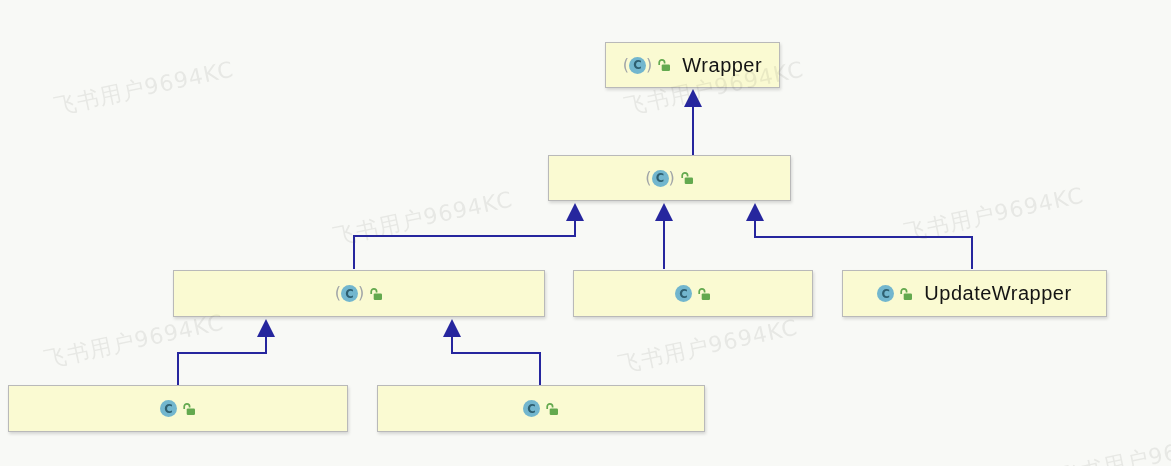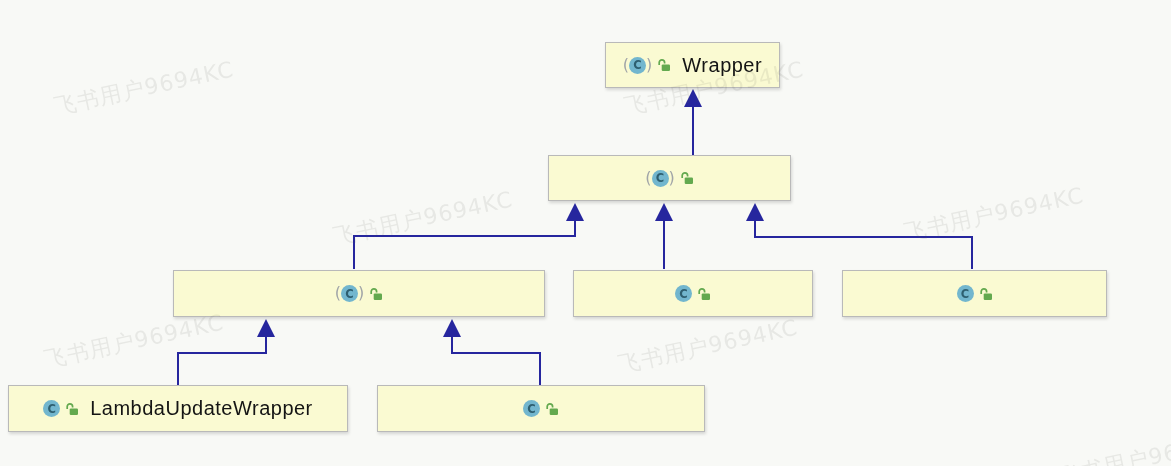--- a/index.html
+++ b/index.html
@@ -114,31 +114,31 @@
   </div>
 
   <div class="uml-box" style="left:842px;top:270px;width:265px;height:47px;">
     <span class="icon-cluster">
       <span class="circle-c">C</span>
     </span>
     <svg class="lock" width="14" height="14" viewBox="0 0 14 14">
       <path d="M2.2 7 V4.6 a2.7 2.7 0 0 1 5.4 0 V5.6" fill="none" stroke="#63a94f" stroke-width="1.7"></path>
       <rect x="4.7" y="6.4" width="8.3" height="6.6" rx="1.2" fill="#63a94f"></rect>
     </svg>
+    <span class="cls-label">UpdateWrapper</span>
   </div>
 
   <div class="uml-box" style="left:8px;top:385px;width:340px;height:47px;">
     <span class="icon-cluster">
       <span class="circle-c">C</span>
     </span>
     <svg class="lock" width="14" height="14" viewBox="0 0 14 14">
       <path d="M2.2 7 V4.6 a2.7 2.7 0 0 1 5.4 0 V5.6" fill="none" stroke="#63a94f" stroke-width="1.7"></path>
       <rect x="4.7" y="6.4" width="8.3" height="6.6" rx="1.2" fill="#63a94f"></rect>
     </svg>
-    <span class="cls-label">LambdaUpdateWrapper</span>
   </div>
 
   <div class="uml-box" style="left:377px;top:385px;width:328px;height:47px;">
     <span class="icon-cluster">
       <span class="circle-c">C</span>
     </span>
     <svg class="lock" width="14" height="14" viewBox="0 0 14 14">
       <path d="M2.2 7 V4.6 a2.7 2.7 0 0 1 5.4 0 V5.6" fill="none" stroke="#63a94f" stroke-width="1.7"></path>
       <rect x="4.7" y="6.4" width="8.3" height="6.6" rx="1.2" fill="#63a94f"></rect>
     </svg>

